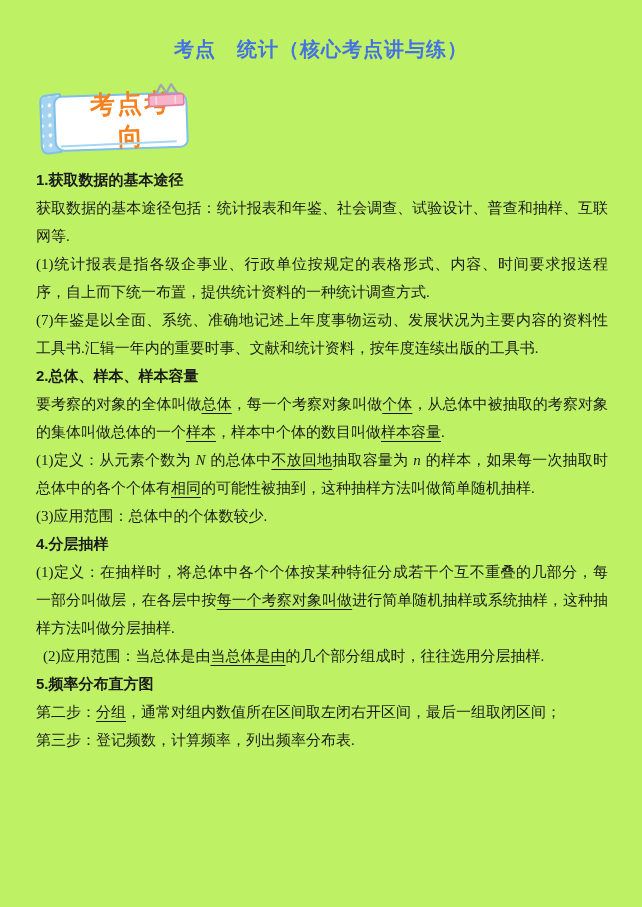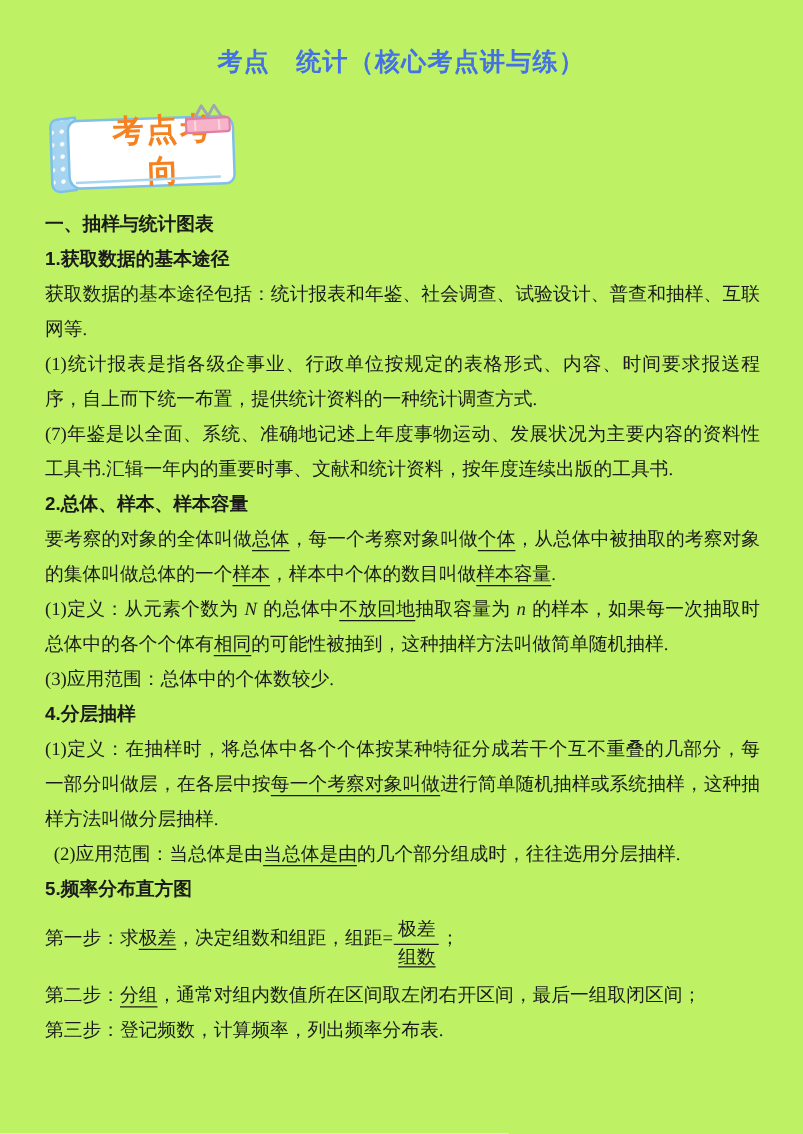--- a/index.html
+++ b/index.html
@@ -87,31 +87,29 @@
     </div>
     <svg class="badge-clip" viewBox="0 0 34 24" xmlns="http://www.w3.org/2000/svg">
       <path d="M7,13 L13,3 L19,13" fill="none" stroke="#A0A7AF" stroke-width="2" stroke-linejoin="round" stroke-linecap="round"></path>
       <path d="M16,13 L22,3 L28,13" fill="none" stroke="#A0A7AF" stroke-width="2" stroke-linejoin="round" stroke-linecap="round"></path>
       <rect x="1.5" y="12" width="31" height="10" rx="2" fill="#F7B3C7" stroke="#E07EA6" stroke-width="1.5"></rect>
       <path d="M8,14 L8,20 M25,14 L25,20" stroke="#FBD6E0" stroke-width="1.5" stroke-linecap="round"></path>
     </svg>
   </div>
 
   <div class="content">
-      <div class="block section-heading"><span class="">一、抽样与统计图表</span></div>
       <div class="block heading"><span class="">1.获取数据的基本途径</span></div>
       <div class="block para"><span class="">获取数据的基本途径包括：统计报表和年鉴、社会调查、试验设计、普查和抽样、互联网等.</span></div>
       <div class="block para"><span class="">(1)统计报表是指各级企事业、行政单位按规定的表格形式、内容、时间要求报送程序，自上而下统一布置，提供统计资料的一种统计调查方式.</span></div>
       <div class="block para"><span class="">(7)年鉴是以全面、系统、准确地记述上年度事物运动、发展状况为主要内容的资料性工具书.汇辑一年内的重要时事、文献和统计资料，按年度连续出版的工具书.</span></div>
       <div class="block heading"><span class="">2.总体、样本、样本容量</span></div>
       <div class="block para"><span class="">要考察的对象的全体叫做</span><span class="u ">总体</span><span class="">，每一个考察对象叫做</span><span class="u ">个体</span><span class="">，从总体中被抽取的考察对象的集体叫做总体的一个</span><span class="u ">样本</span><span class="">，样本中个体的数目叫做</span><span class="u ">样本容量</span><span class="">.</span></div>
       <div class="block para"><span class="">(1)定义：从元素个数为 </span><span class="i">N</span><span class=""> 的总体中</span><span class="u ">不放回地</span><span class="">抽取容量为 </span><span class="i">n</span><span class=""> 的样本，如果每一次抽取时总体中的各个个体有</span><span class="u ">相同</span><span class="">的可能性被抽到，这种抽样方法叫做简单随机抽样.</span></div>
       <div class="block para"><span class="">(3)应用范围：总体中的个体数较少.</span></div>
       <div class="block heading"><span class="">4.分层抽样</span></div>
       <div class="block para"><span class="">(1)定义：在抽样时，将总体中各个个体按某种特征分成若干个互不重叠的几部分，每一部分叫做层，在各层中按</span><span class="u ">每一个考察对象叫做</span><span class="">进行简单随机抽样或系统抽样，这种抽样方法叫做分层抽样.</span></div>
       <div class="block para indent"><span class="">(2)应用范围：当总体是由</span><span class="u ">当总体是由</span><span class="">的几个部分组成时，往往选用分层抽样.</span></div>
       <div class="block heading"><span class="">5.频率分布直方图</span></div>
-      <div class="block formula"><span class="">第一步：求</span><span class="u ">极差</span><span class="">，决定组数和组距，组距=</span><span class="frac"><span class="num">极差</span><span class="den">组数</span></span><span class="">；</span></div>
       <div class="block para"><span class="">第二步：</span><span class="u ">分组</span><span class="">，通常对组内数值所在区间取左闭右开区间，最后一组取闭区间；</span></div>
       <div class="block para"><span class="">第三步：登记频数，计算频率，列出频率分布表.</span></div>
     </div>
 
 </div>
 
 </body></html>

